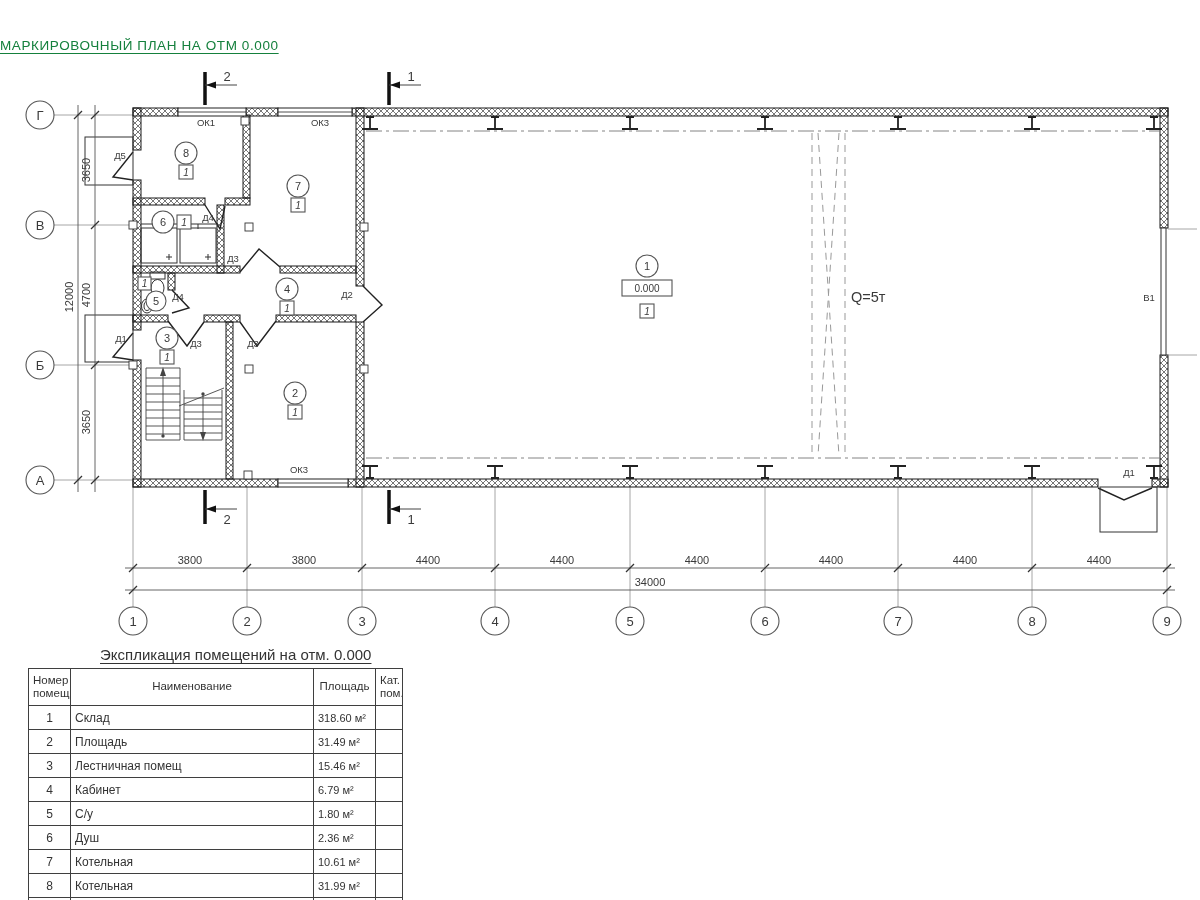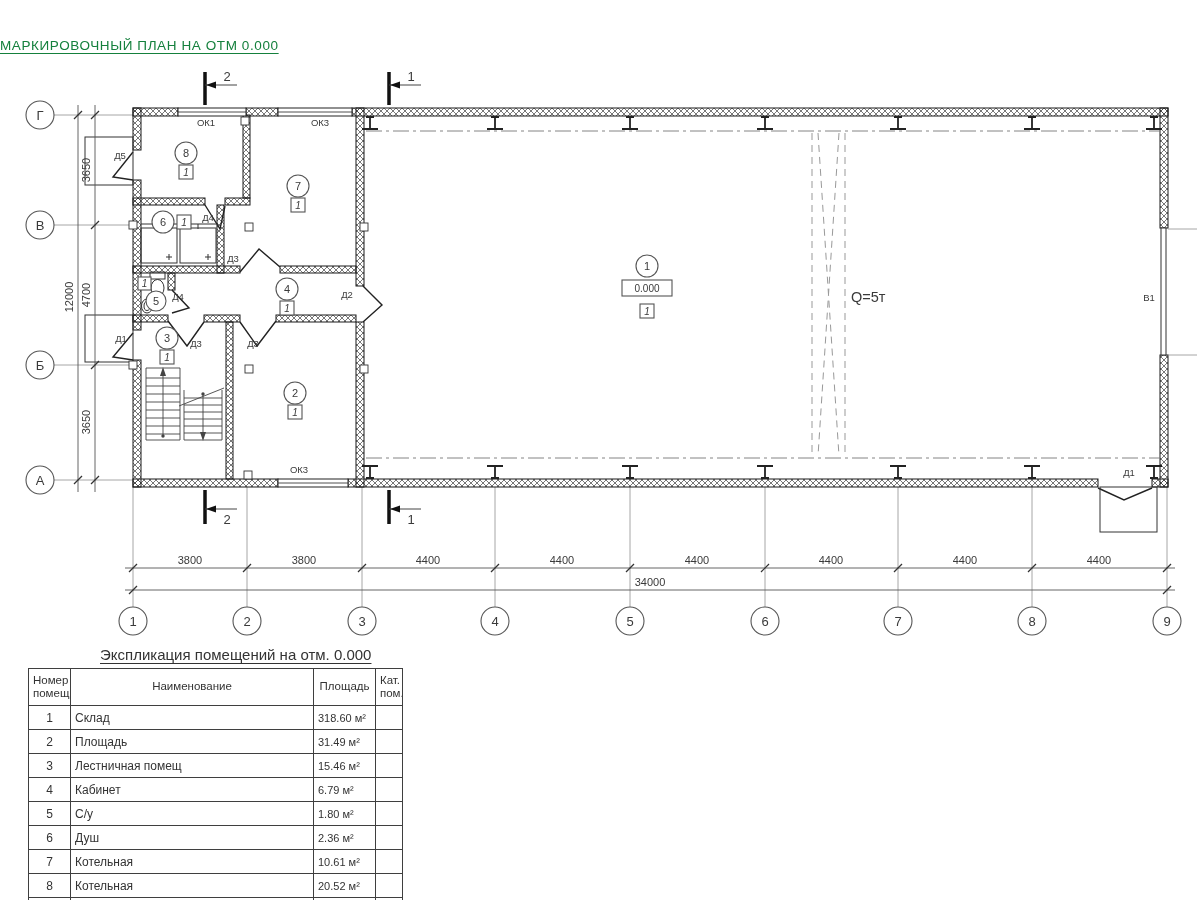--- a/index.html
+++ b/index.html
@@ -416,21 +416,21 @@
       </tr>
       <tr>
         <td class="c">7</td>
         <td>Котельная</td>
         <td class="area">10.61 м²</td>
         <td></td>
       </tr>
       <tr>
         <td class="c">8</td>
         <td>Котельная</td>
-        <td class="area">20.52 м²</td>
+        <td class="area">31.99 м²</td>
         <td></td>
       </tr>
       <tr>
         <td></td>
         <td class="r">ИТОГО:</td>
         <td class="area">403.78 м²</td>
         <td></td>
       </tr>
     </tbody>
       </table>

